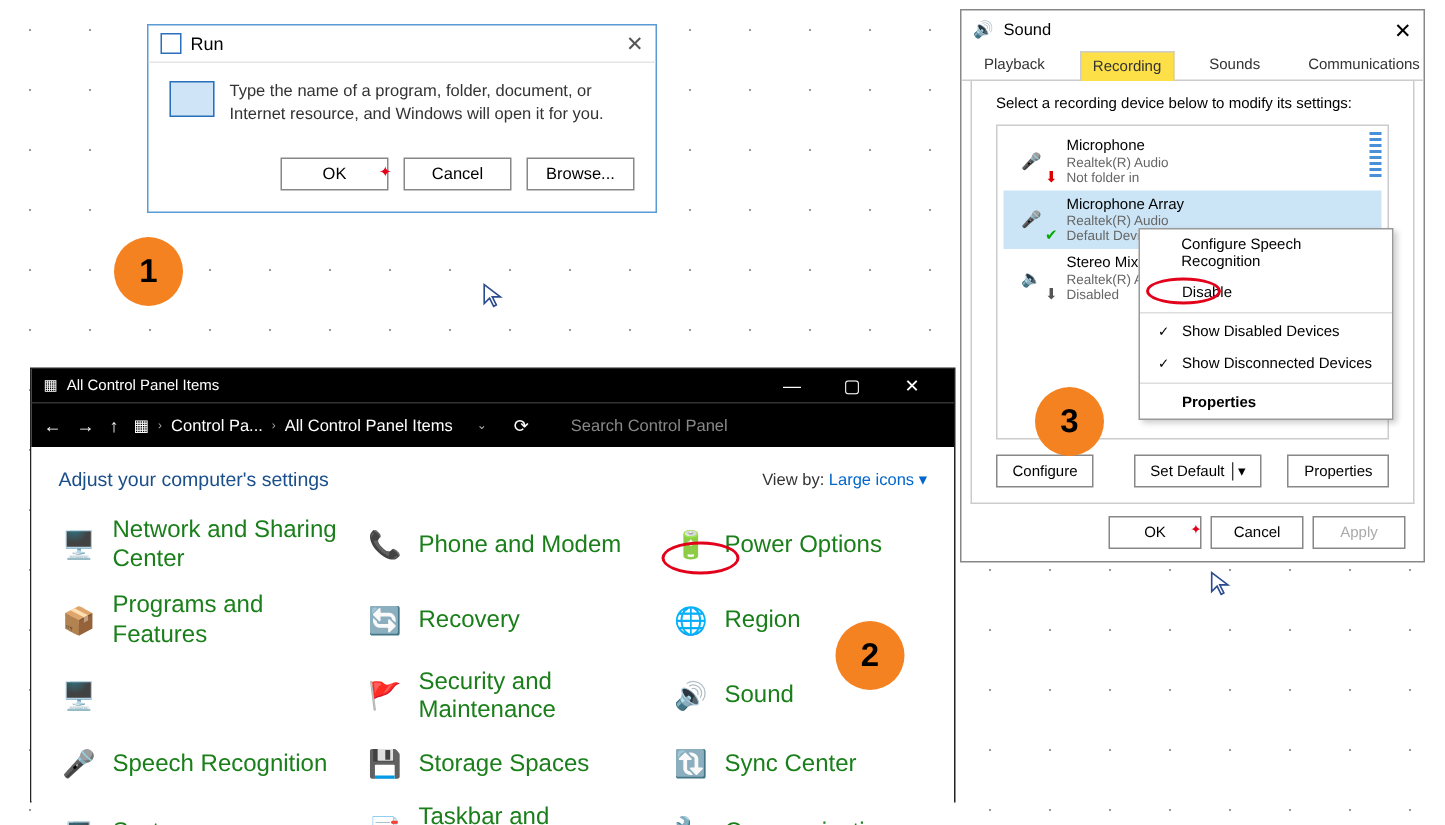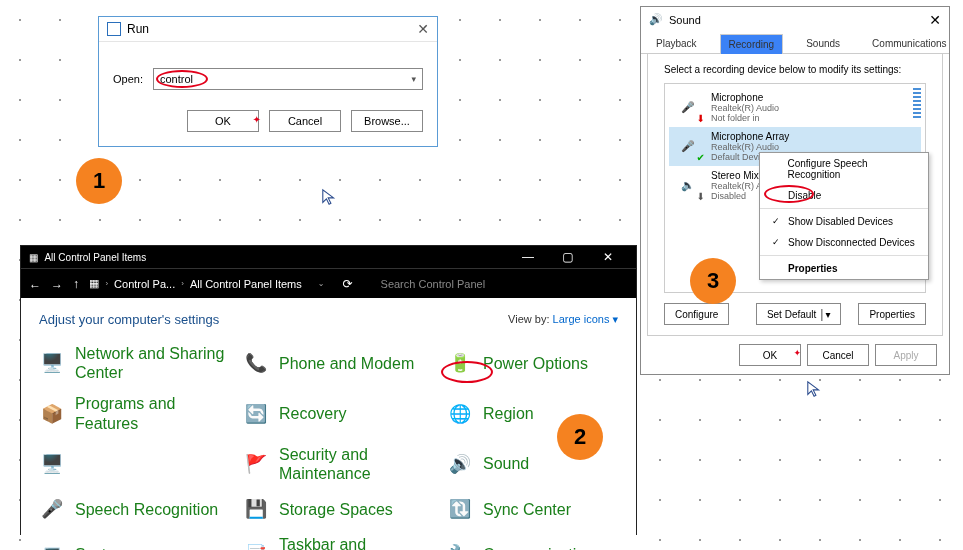--- a/index.html
+++ b/index.html
@@ -50,21 +50,21 @@
 .cp .item .txt{color:#1a7f1a;font-size:16px;line-height:1.2}
 .cp .sound-circ{position:absolute;border:2px solid #e2001a;border-radius:50%;width:52px;height:22px;pointer-events:none}
 
 
 .snd{position:absolute;left:640px;top:6px;width:310px;background:#fff;border:1px solid #888;z-index:25;font-size:11px}
 .snd .tb{display:flex;align-items:center;padding:5px 8px}
 .snd .tb .ico{width:14px;height:14px;margin-right:6px}
 .snd .tb .close{margin-left:auto;font-size:14px}
 .snd .tabs{display:flex;border-bottom:1px solid #ccc;padding:0 6px;gap:14px}
 .snd .tab{padding:4px 8px;font-size:10px;border:1px solid transparent;border-bottom:none;color:#333}
-.snd .tab.active{border-color:#ccc;background:#3b82f6;position:relative;top:1px}
+.snd .tab.active{border-color:#ccc;background:#fde047;position:relative;top:1px}
 .snd .pane{padding:10px 16px;border:1px solid #ccc;margin:0 6px;border-top:none}
 .snd .instr{font-size:10px;margin-bottom:8px}
 .snd .list{border:1px solid #ccc;height:210px;padding:4px;position:relative}
 .snd .dev{display:flex;gap:8px;padding:4px;align-items:flex-start}
 .snd .dev.sel{background:#cce5f6}
 .snd .dev .dic{width:30px;height:30px;flex-shrink:0;position:relative;display:flex;align-items:center;justify-content:center}
 .snd .dev .info .n{font-size:10px;color:#000}
 .snd .dev .info .s{font-size:9px;color:#666}
 .snd .ctx{position:absolute;right:-4px;top:68px;width:170px;background:#fff;border:1px solid #999;box-shadow:2px 2px 4px rgba(0,0,0,.2);z-index:30}
 .snd .ctx .mi{padding:5px 12px;font-size:10px;display:flex;align-items:flex-start;gap:6px}
@@ -87,27 +87,23 @@
 
 <div class="badge" style="left:76px;top:158px">1</div>
 
 <div class="run">
   <div class="tb">
     <div class="ico"></div>
     <span>Run</span>
     <span class="close">✕</span>
   </div>
   <div class="body">
-    <div class="row2">
-      <span class="lbl">Open:</span>
-      <div class="combo">
-        <span>control</span>
-        <div class="circ"></div>
-        <span class="chev">▾</span>
-      </div>
+    <div class="row1">
+      <div class="big-ico"></div>
+      <div class="msg">Type the name of a program, folder, document, or Internet resource, and Windows will open it for you.</div>
     </div>
   </div>
   <div class="btns">
     <div class="btn okbtn">
       <span>OK</span>
       <span class="spark">✦</span>
     </div>
     <div class="btn">Cancel</div>
     <div class="btn">Browse...</div>
   </div>

